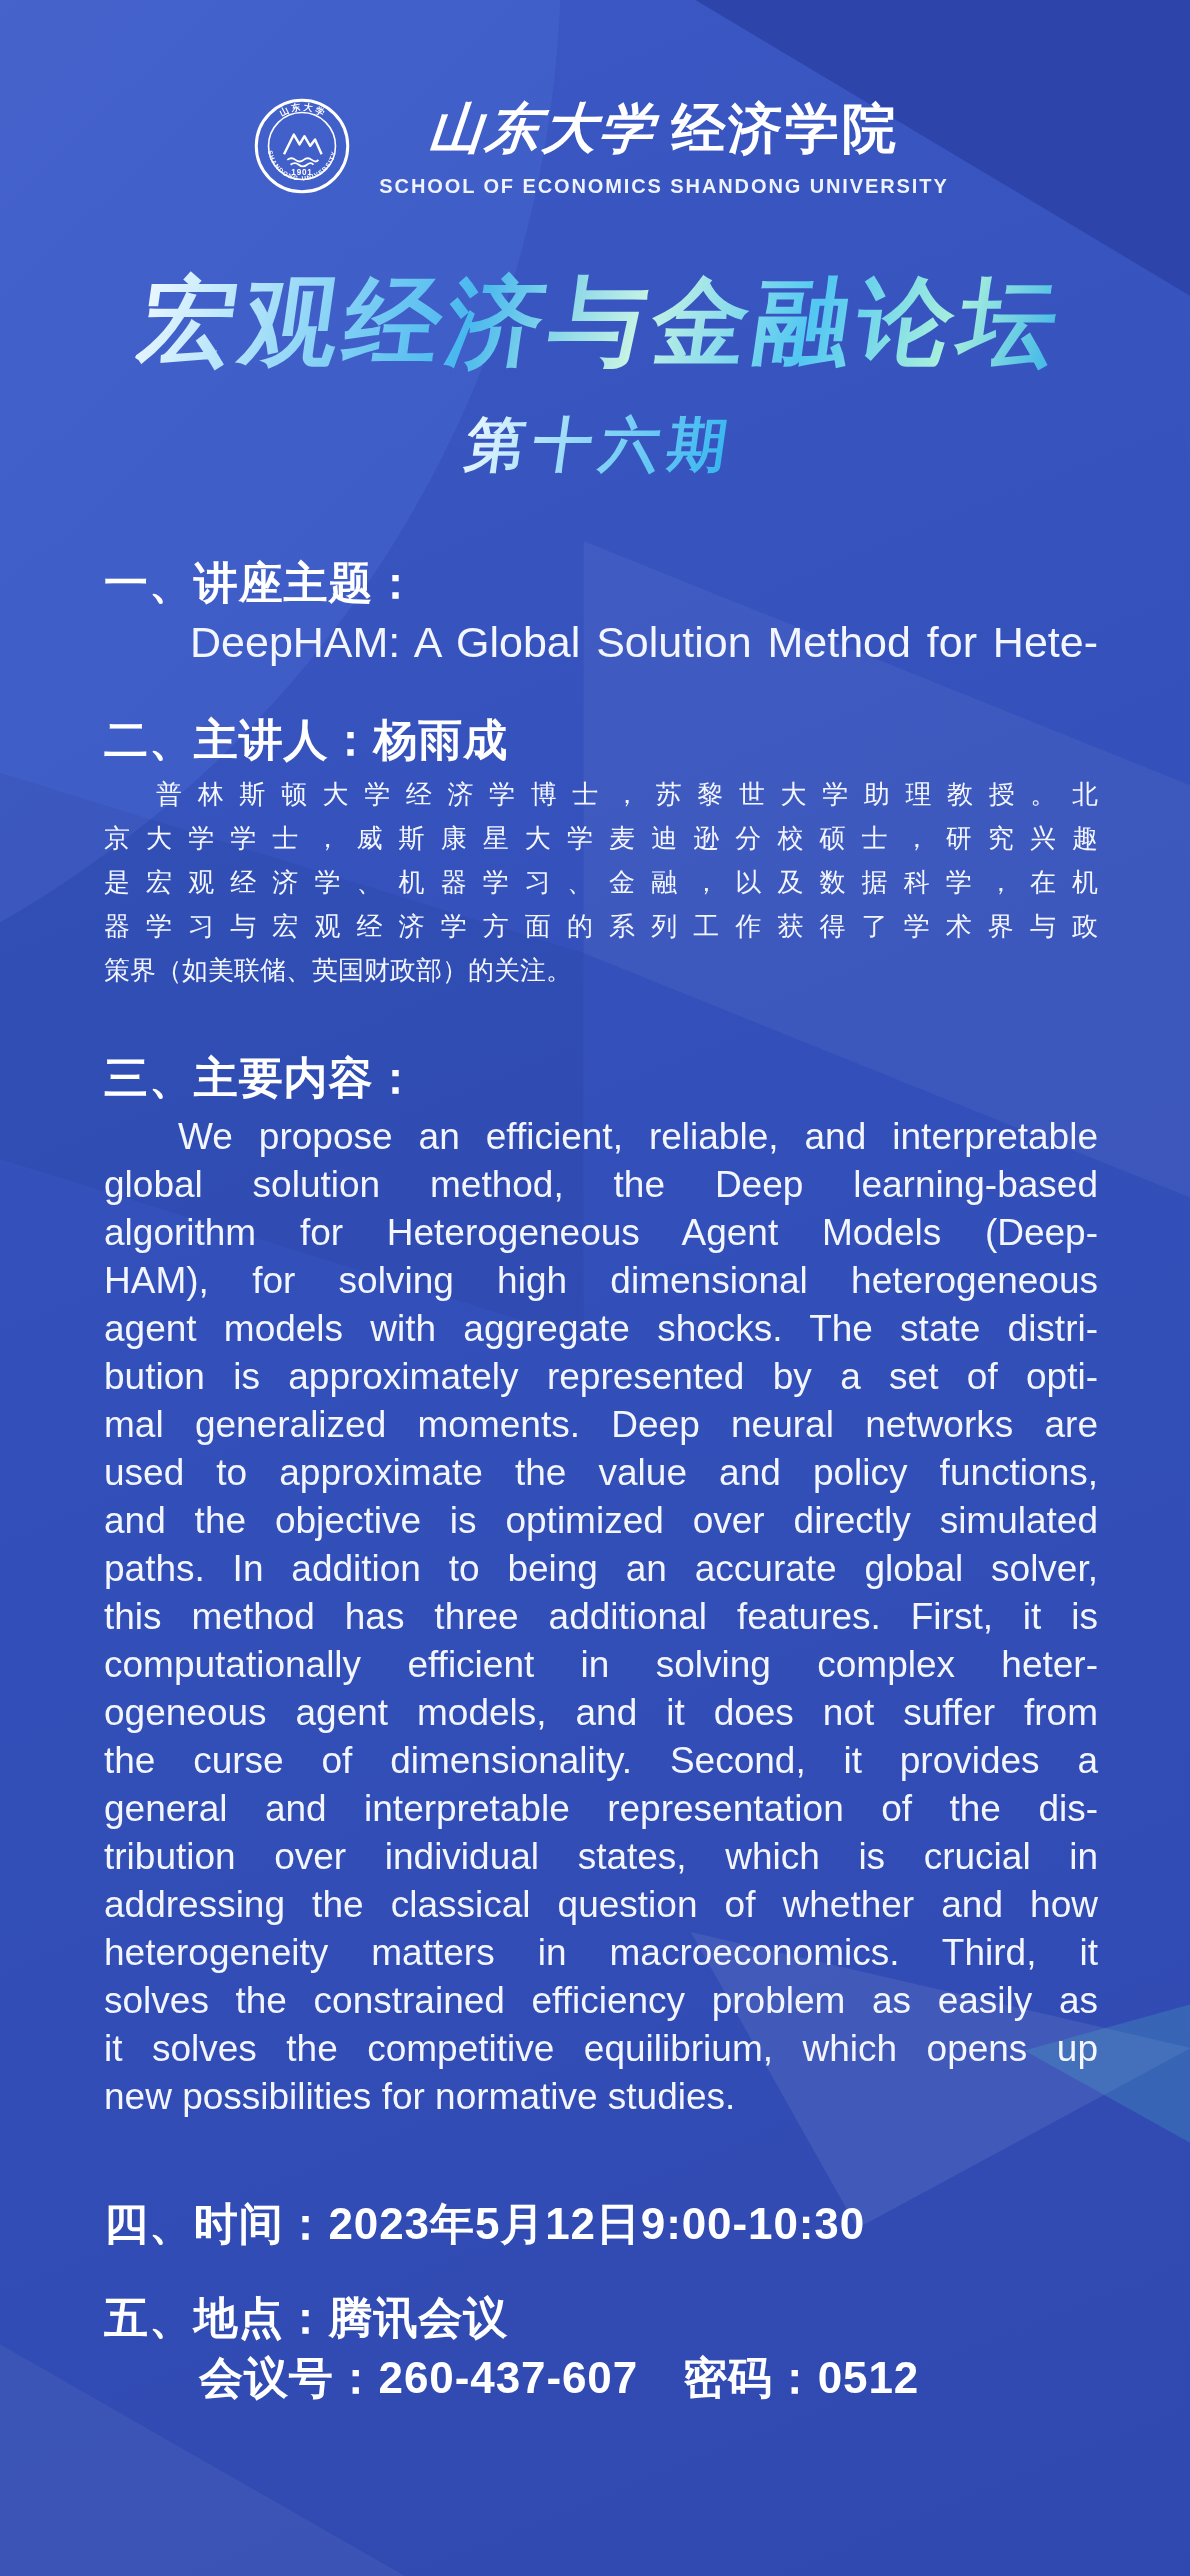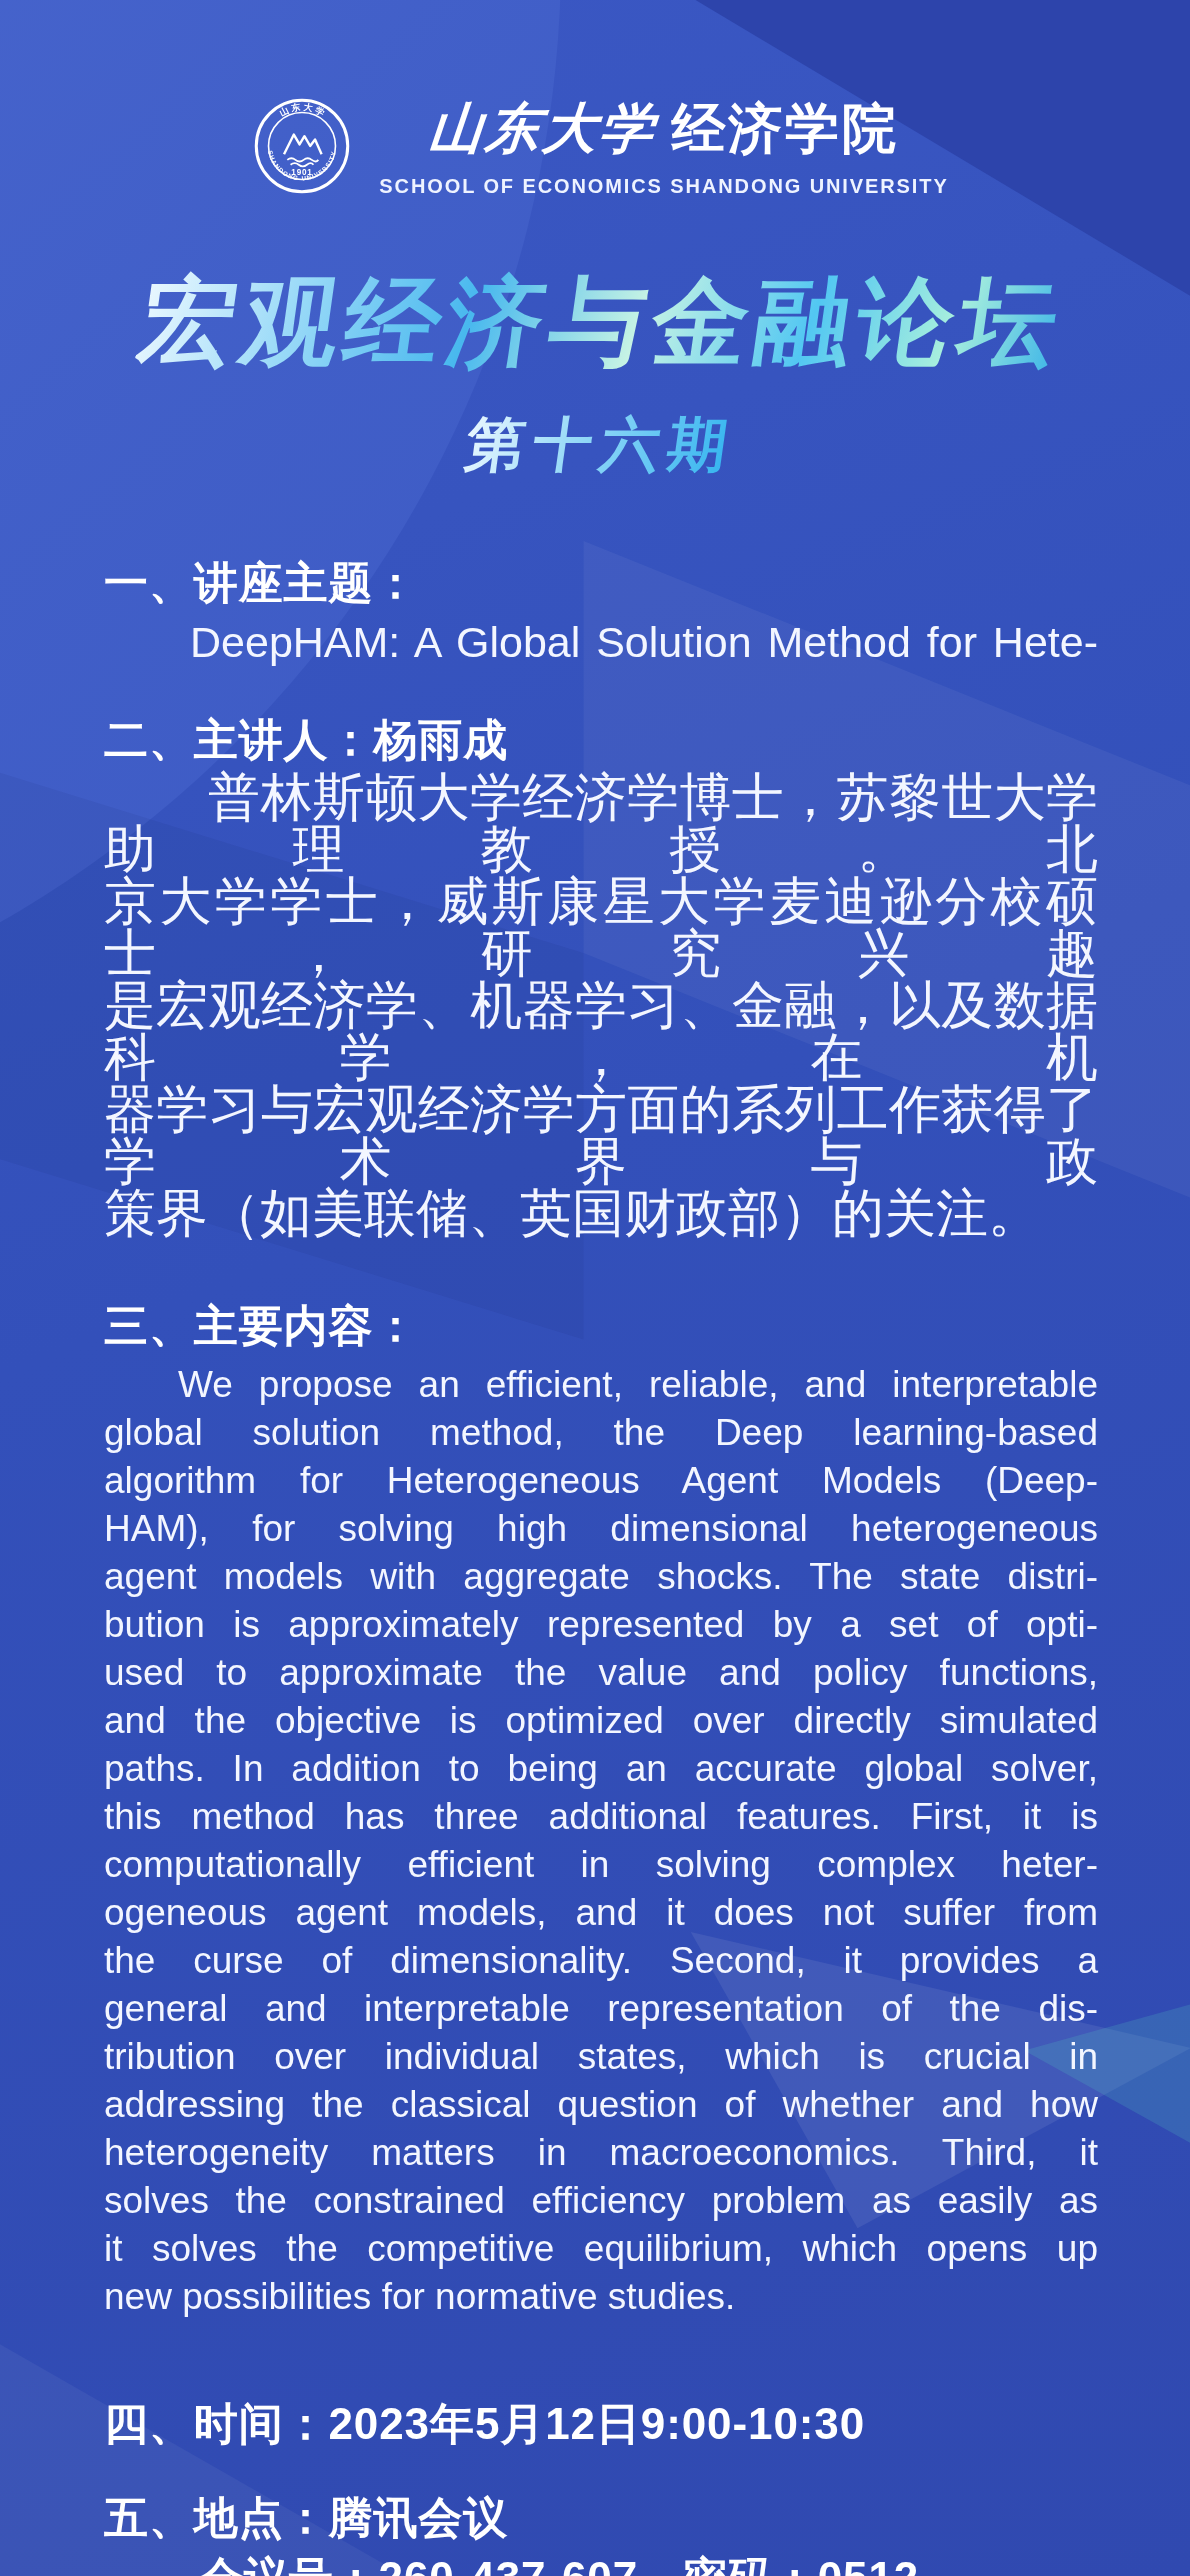--- a/index.html
+++ b/index.html
@@ -61,21 +61,21 @@
   .sec-time{margin-top:76px;}
   .sec-venue{margin-top:41px;}
 
   .para{margin-top:7.4px;color:#f3f6ff;}
   .bline{text-align:justify;text-align-last:justify;}
   .para .bline:first-child{text-indent:2em;}
   .para .bline:last-child{text-align-last:left;}
   .topic-para .bline{font-size:43px;line-height:53px;font-weight:500;}
   .topic-para .bline:last-child{text-align-last:justify;}
   .bio-para{margin-top:5.6px;}
-  .bio-para .bline{font-size:52px;line-height:52px;font-weight:500;font-family:Liberation Serif, serif;}
+  .bio-para .bline{font-size:26px;line-height:44px;font-weight:500;}
   .abs-para{margin-top:9.3px;}
   .abs-para .bline{font-size:37px;line-height:48px;font-weight:500;}
 
   .bold-line{font-size:44px;font-weight:800;color:#ffffff;line-height:53px;letter-spacing:0.9px;}
   .meeting-line{margin-top:7px;padding-left:95px;}
 
   
   .seal *{vector-effect:non-scaling-stroke;}
 </style>
 </head>
@@ -148,20 +148,21 @@
 
     <div class="sec-content">
       <div class="heading">三、主要内容：</div>
       <div class="para abs-para">
           <div class="bline">We propose an efficient, reliable, and interpretable</div>
           <div class="bline">global solution method, the Deep learning-based</div>
           <div class="bline">algorithm for Heterogeneous Agent Models (Deep-</div>
           <div class="bline">HAM), for solving high dimensional heterogeneous</div>
           <div class="bline">agent models with aggregate shocks. The state distri-</div>
           <div class="bline">bution is approximately represented by a set of opti-</div>
+          <div class="bline">mal generalized moments. Deep neural networks are</div>
           <div class="bline">used to approximate the value and policy functions,</div>
           <div class="bline">and the objective is optimized over directly simulated</div>
           <div class="bline">paths. In addition to being an accurate global solver,</div>
           <div class="bline">this method has three additional features. First, it is</div>
           <div class="bline">computationally efficient in solving complex heter-</div>
           <div class="bline">ogeneous agent models, and it does not suffer from</div>
           <div class="bline">the curse of dimensionality. Second, it provides a</div>
           <div class="bline">general and interpretable representation of the dis-</div>
           <div class="bline">tribution over individual states, which is crucial in</div>
           <div class="bline">addressing the classical question of whether and how</div>

